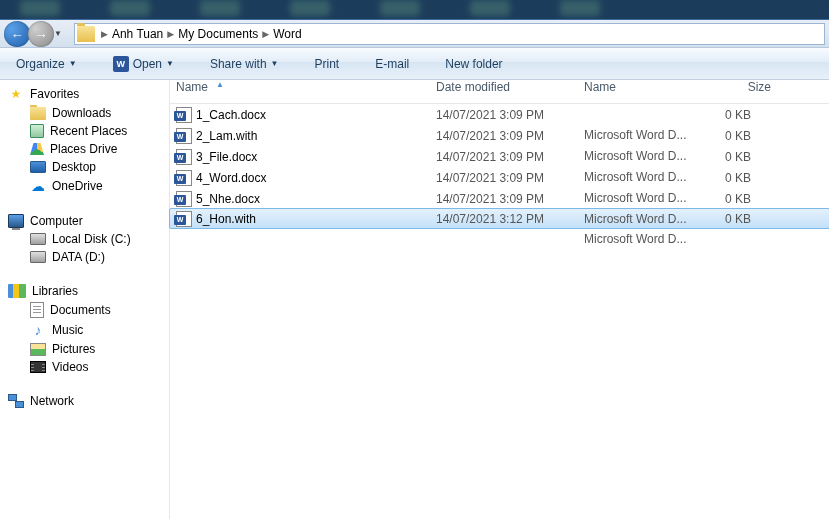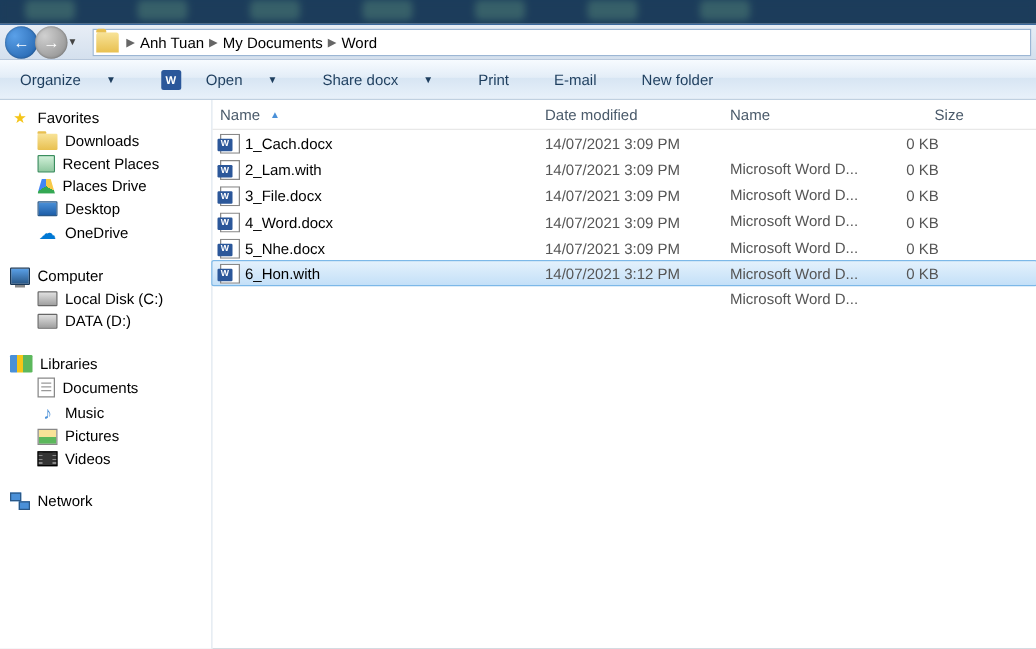--- a/index.html
+++ b/index.html
@@ -21,21 +21,21 @@
   .nav-arrow-glyph { color: #fff; font-size: 13px; font-weight: bold; }
   .nav-drop { width: 10px; font-size: 8px; color: #444; }
   .path { flex: 1; height: 22px; background: #fff; border: 1px solid #9cb6d4; margin: 0 4px 0 6px; display: flex; align-items: center; padding: 0 2px; font-size: 12px; }
   .path-folder-icon { width: 18px; height: 16px; background: linear-gradient(#f8e398,#e8c050); border-radius: 2px 2px 0 0; margin-right: 2px; position: relative; }
   .path-folder-icon::before { content:""; position:absolute; top:-3px; left:0; width:8px; height:3px; background:#e8c050; border-radius:2px 2px 0 0; }
   .path-sep { color: #666; margin: 0 4px; font-size: 9px; }
   .path-seg { color: #000; cursor: pointer; }
   
   
   .toolbar { height: 32px; background: linear-gradient(#f7fbff,#e3edf7 45%,#d7e5f3 46%,#e8f1fa); display: flex; align-items: center; padding: 0 8px; border-bottom: 1px solid #c0d0e0; }
-  .tool-btn { display: flex; align-items: center; gap: 20px; padding: 4px 8px; color: #1e3e5e; cursor: pointer; font-size: 12px; }
+  .tool-btn { display: flex; align-items: center; gap: 4px; padding: 4px 8px; color: #1e3e5e; cursor: pointer; font-size: 12px; }
   .tool-drop { font-size: 8px; color: #1e3e5e; }
   .spacer { width: 20px; }
   .word-icon { width: 16px; height: 16px; background: #2b579a; color: #fff; font-size: 9px; font-weight: bold; display: flex; align-items: center; justify-content: center; border-radius: 2px; }
   
   
   .main { display: flex; height: calc(100% - 60px); }
   
   
   .sidebar { width: 170px; background: #fff; border-right: 1px solid #e0e8f0; padding: 4px 0; overflow-y: auto; }
   .side-group { margin-bottom: 16px; }
@@ -61,21 +61,21 @@
   .computer-icon { width:16px; height:14px; background:linear-gradient(#5aa0e8,#2a5888); border:1px solid #1a3858; border-radius:1px; position:relative; }
   .computer-icon::after { content:""; position:absolute; bottom:-3px; left:3px; right:3px; height:2px; background:#888; }
   .disk-icon { width:16px; height:12px; background:linear-gradient(#e0e0e0,#a0a0a0); border:1px solid #666; border-radius:1px; }
   .network-icon { width:16px; height:14px; position:relative; }
   .network-icon::before { content:""; position:absolute; width:7px; height:5px; background:#4a90d8; top:0; left:0; border:1px solid #2a5888; }
   .network-icon::after { content:""; position:absolute; width:7px; height:5px; background:#4a90d8; bottom:0; right:0; border:1px solid #2a5888; }
   
   
   .files { flex: 1; display: flex; flex-direction: column; }
   .col-headers { display: flex; height: 24px; align-items: center; border-bottom: 1px solid #e8e8e8; font-size: 12px; color: #4a5a6a; }
-  .col { padding: 0 6px; border-right: 1px solid transparent; cursor: pointer; display: flex; align-items: center; gap: 8px; height: 100%; }
+  .col { padding: 0 6px; border-right: 1px solid transparent; cursor: pointer; display: flex; align-items: flex-start; gap: 8px; height: 100%; }
   .col-name { width: 260px; }
   .col-date { width: 148px; }
   .col-type { width: 120px; }
   .col-size { width: 80px; text-align: right; justify-content: flex-end; }
   .sort-arrow { font-size: 8px; color: #4a90d8; }
   
   .file-rows { flex: 1; }
   .file-row { display: flex; height: 21px; align-items: center; font-size: 12px; color: #000; cursor: pointer; }
   .file-row.selected { background: linear-gradient(#e4f1fc,#c4e0f8); border: 1px solid #7cb8e8; border-radius: 2px; margin: -1px; }
   .fc { padding: 0 6px; overflow: hidden; white-space: nowrap; text-overflow: ellipsis; }
@@ -128,21 +128,21 @@
         <span class="tool-drop">▼</span>
       </div>
     <div class="spacer"></div>
     <div class="tool-btn">
         <span class="word-icon">W</span>
         <span>Open</span>
         <span class="tool-drop">▼</span>
       </div>
     <div class="spacer"></div>
     <div class="tool-btn">
-        <span>Share docx</span>
+        <span>Share with</span>
         <span class="tool-drop">▼</span>
       </div>
     <div class="spacer"></div>
     <div class="tool-btn">
         <span>Print</span>
       </div>
     <div class="spacer"></div>
     <div class="tool-btn">
         <span>E-mail</span>
       </div>

